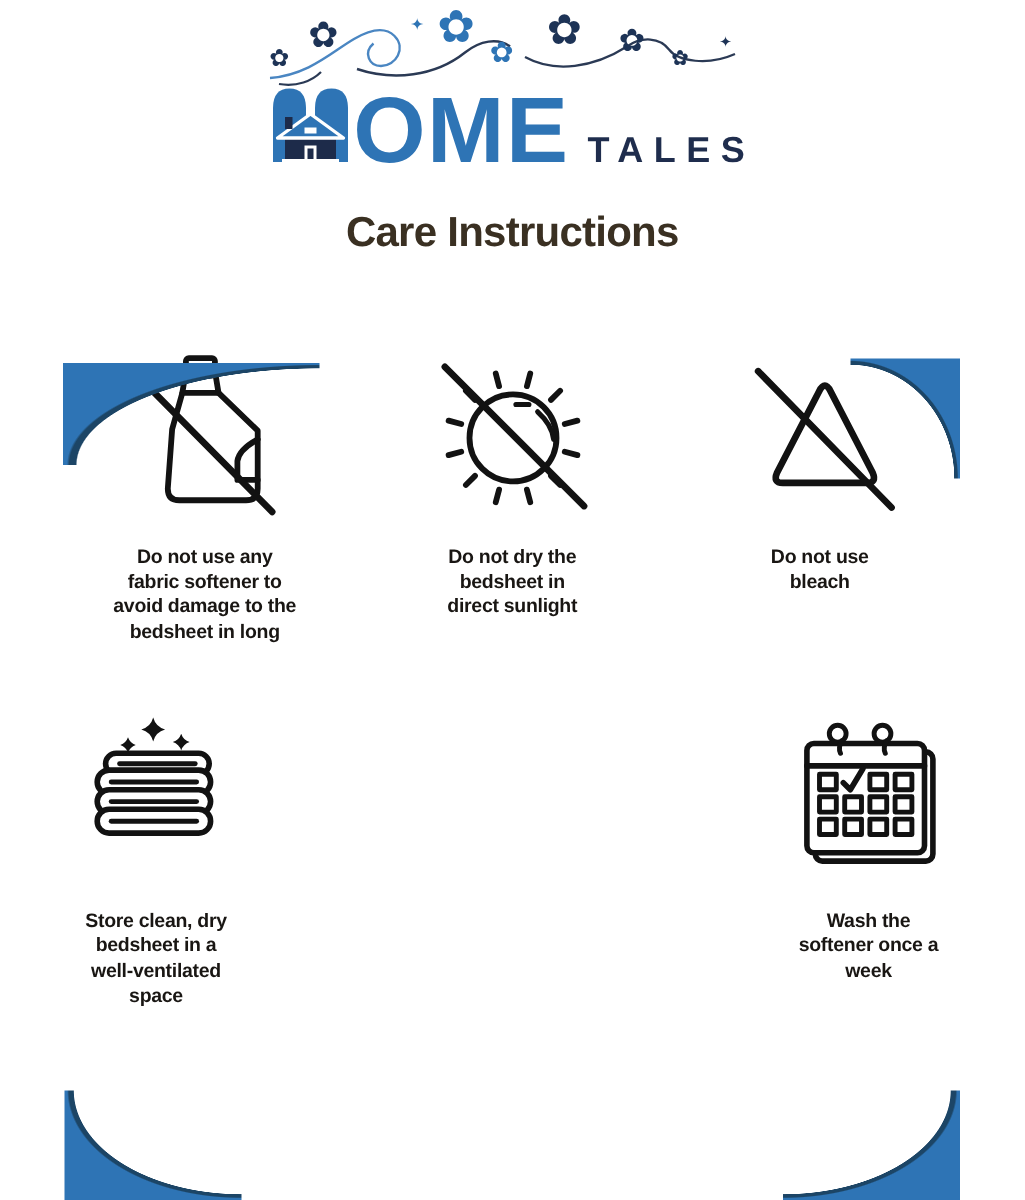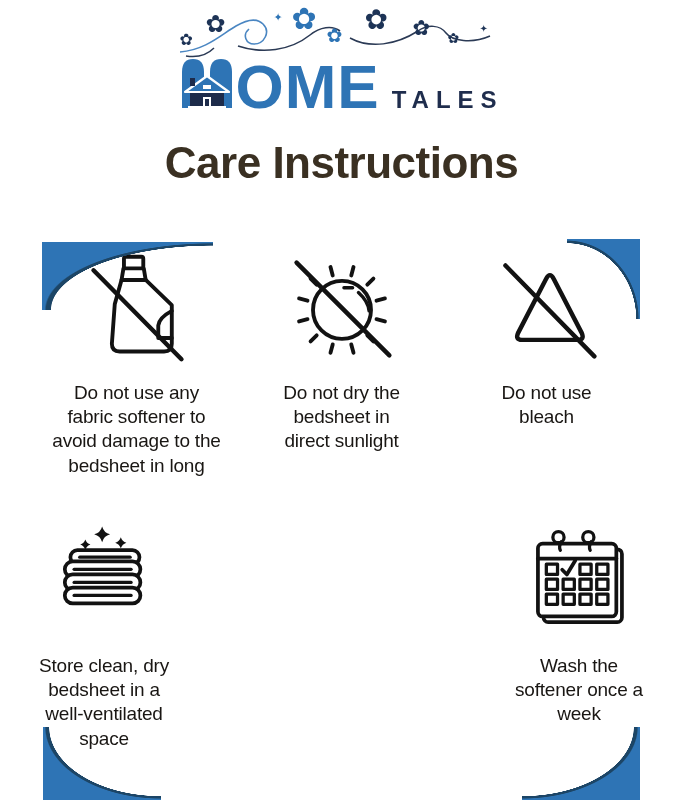--- a/index.html
+++ b/index.html
@@ -21,32 +21,32 @@
   .f6{left:241px;top:13px;font-size:21px;}
   .f7{left:276px;top:27px;font-size:14px;}
   .s1{left:102px;top:8px;font-size:11px;}
   .s2{left:308px;top:20px;font-size:10px;}
   .wordmark{display:flex;align-items:baseline;justify-content:flex-end;margin-top:-4px;}
   .hglyph{display:inline-block;}
   .ome{font-size:62px;font-weight:700;color:#2e74b5;letter-spacing:1px;line-height:1;}
   .tales{font-size:24px;font-weight:700;color:#1f2d4d;letter-spacing:7px;margin-left:12px;line-height:1;}
 
   
-  h1.title{margin:20px 0 0;text-align:center;font-size:44px;line-height:1.15;font-weight:700;
+  h1.title{margin:20px 0 0;text-align:center;font-size:28px;line-height:1.15;font-weight:700;
            color:#3a3022;letter-spacing:-0.5px;}
 
   
   .row{display:flex;}
   .row1{margin-top:60px;padding:0 34px;justify-content:space-between;}
   .row1 .care-item{width:206px;}
   .row2{margin-top:44px;justify-content:space-between;gap:32px;}
   .row2 .care-item{width:208px;}
   .care-item{display:flex;flex-direction:column;align-items:center;}
   .icon-box{height:118px;display:flex;align-items:center;justify-content:center;}
-  .caption{margin:14px 0 0;text-align:center;font-size:19px;line-height:1.28;font-weight:400;
+  .caption{margin:14px 0 0;text-align:center;font-size:13px;line-height:1.28;font-weight:700;
            color:#191613;white-space:pre-line;letter-spacing:-0.2px;}
 
   
   .corner{position:absolute;}
   .c-tl{left:42px;top:242px;width:171px;height:68px;
         background:radial-gradient(171px 68px at 100% 100%,rgba(255,255,255,0) 0,rgba(255,255,255,0) 94.5%,#1c4566 95%,#1c4566 97.5%,#2e74b5 98.5%);}
   .c-tr{right:43px;top:239px;width:73px;height:80px;
         background:radial-gradient(73px 80px at 0% 100%,rgba(255,255,255,0) 0,rgba(255,255,255,0) 94.5%,#1c4566 95%,#1c4566 97.5%,#2e74b5 98.5%);}
   .c-bl{left:43px;bottom:0;width:118px;height:73px;
         background:radial-gradient(118px 73px at 100% 0%,rgba(255,255,255,0) 0,rgba(255,255,255,0) 94.5%,#1c4566 95%,#1c4566 97.5%,#2e74b5 98.5%);}

